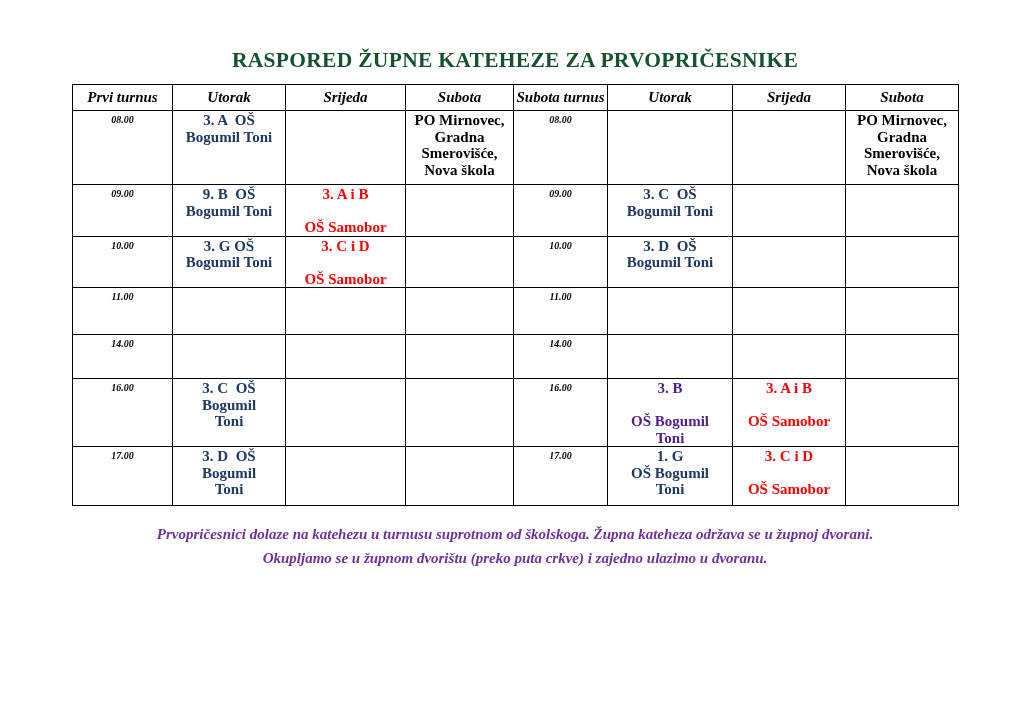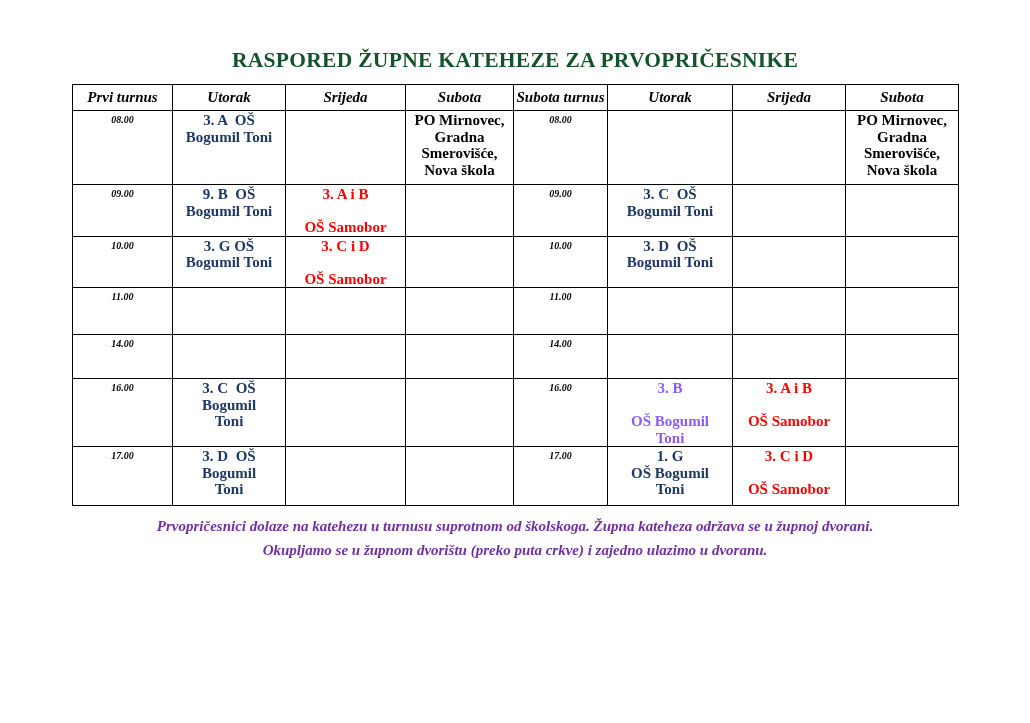--- a/index.html
+++ b/index.html
@@ -64,21 +64,21 @@
     font-style: italic;
     font-size: 10px;
   }
   .footer-note {
     margin: 0;
     text-align: center;
     font-size: 15px;
     font-weight: bold;
     font-style: italic;
   }
-  .footer-note.line1 { margin-top: 12px; }
+  .footer-note.line1 { margin-top: 20px; }
   .footer-note.line2 { margin-top: 7px; }
 </style>
 </head>
 <body>
 
 <div class="page">
   <div class="content">
     <h1 class="doc-title" style="color: #14532d;">RASPORED ŽUPNE KATEHEZE ZA PRVOPRIČESNIKE</h1>
 
     <table class="schedule">
@@ -171,21 +171,21 @@
             <td style="color: rgb(0, 0, 0);"></td>
           </tr>
           <tr style="height: 62px;">
             <td class="time" style="color: rgb(0, 0, 0);">16.00</td>
             <td style="color: rgb(31, 56, 100);">3. C  OŠ
 Bogumil
 Toni</td>
             <td style="color: rgb(0, 0, 0);"></td>
             <td style="color: rgb(0, 0, 0);"></td>
             <td class="time" style="color: rgb(0, 0, 0);">16.00</td>
-            <td style="color: #8b5cf6;">3. B
+            <td style="color: #4c1d95;">3. B
 
 OŠ Bogumil
 Toni</td>
             <td style="color: rgb(255, 0, 0);">3. A i B
 
 OŠ Samobor</td>
             <td style="color: rgb(0, 0, 0);"></td>
           </tr>
           <tr style="height: 59px;">
             <td class="time" style="color: rgb(0, 0, 0);">17.00</td>

